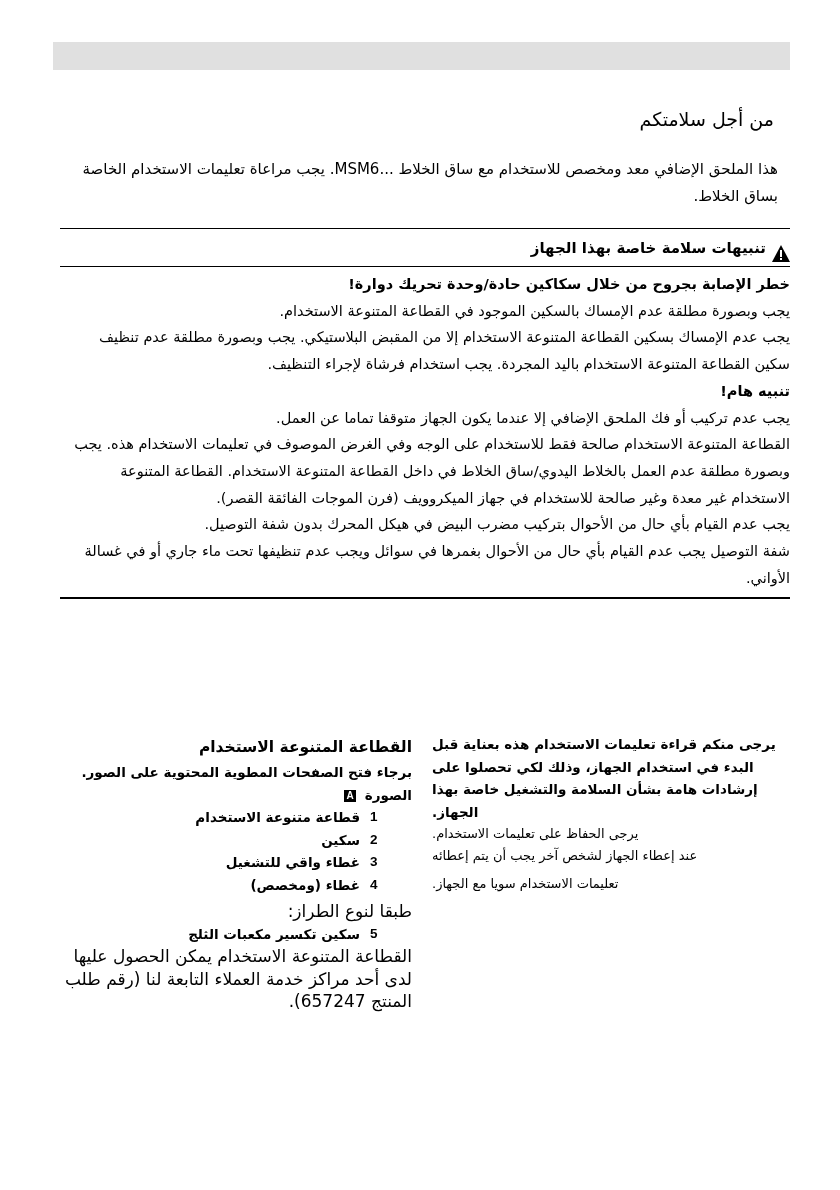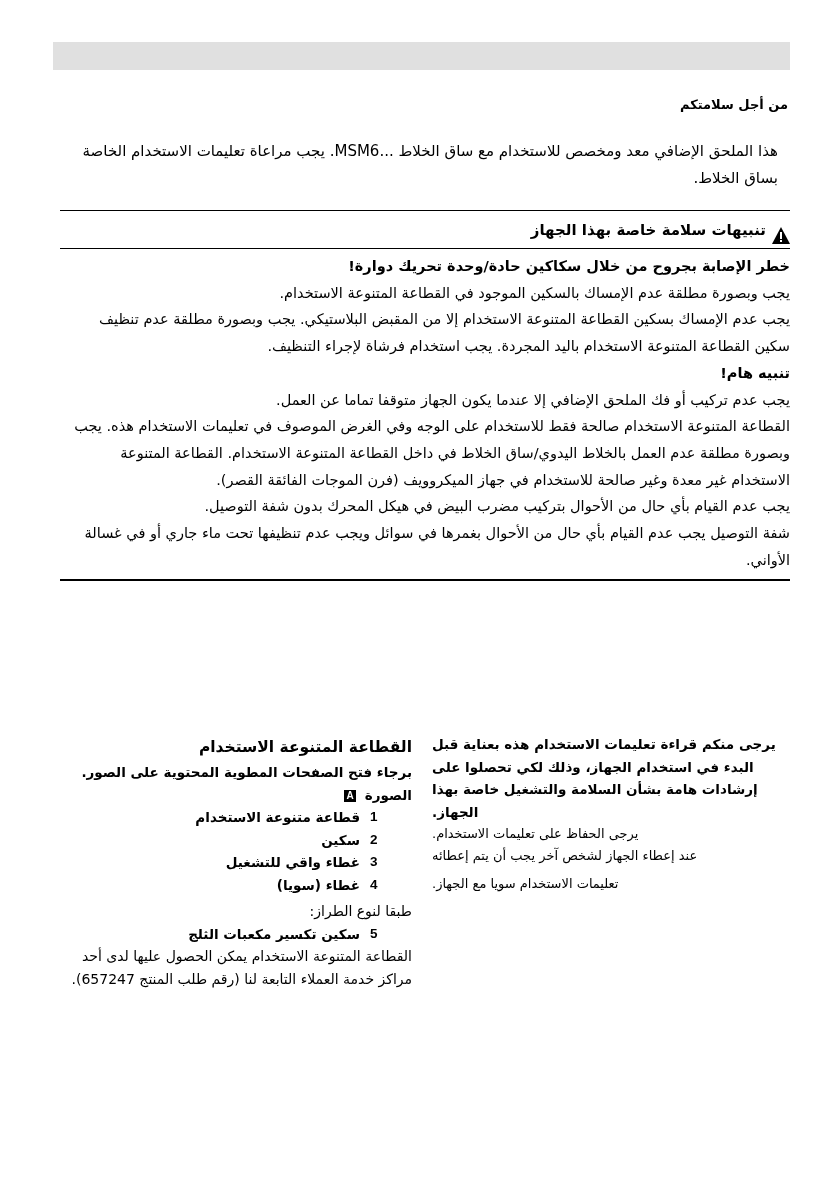--- a/index.html
+++ b/index.html
@@ -1,35 +1,35 @@
 <!DOCTYPE html>
 <html><head>
   <meta charset="utf-8">
   <style>
     html, body { margin:0; padding:0; background:#ffffff; }
     body { width:840px; height:1190px; position:relative; overflow:hidden; font-family:"DejaVu Sans", sans-serif; color:#000; }
     .topbar { position:absolute; left:53px; top:42px; width:737px; height:28px; background:#e0e0e0; }
     .main { position:absolute; left:60px; top:86px; width:730px; direction:rtl; text-align:right; }
-    h1.title { margin:2px; font-size:13px; font-weight:bold; line-height:34px; height:38px; }
+    h1.title { margin:16px; font-size:19px; font-weight:normal; line-height:34px; height:38px; }
     .intro { font-size:15px; line-height:27px; margin:12px; }
     .rule { height:1px; background:#000; margin:0; }
     .rule.thick { height:2px; }
     .warn-head { font-size:15px; font-weight:bold; line-height:36px; height:37px; display:flex; align-items:center; gap:6px;text-align:center; }
     .warn-icon { width:18px; height:17px; display:inline-block; }
     .p { font-size:14.5px; line-height:26.7px; margin:0; }
     .p.b { font-weight:bold; }
     .cols { position:absolute; top:733px; left:60px; width:730px; direction:rtl; display:flex; justify-content:space-between; }
     .col-r { width:358px; text-align:left; }
     .col-l { width:352px; text-align:right; }
     .col-r .bold { font-size:13.5px; font-weight:bold; line-height:22.6px; margin:0; }
     .col-r .norm { font-size:13px; line-height:22px; margin:0; }
     .col-r .norm.last { margin-top:6px; }
     .col-l h2 { margin:0; font-size:15.5px; font-weight:bold; line-height:28px; }
     .col-l .bold { font-size:13.5px; font-weight:bold; line-height:22.5px; margin:0; }
-    .col-l .norm { font-size:14px; line-height:22.5px; margin:0; }
+    .col-l .norm { font-size:17px; line-height:22.5px; margin:0; }
     .fig-badge { display:inline-block; width:12px; height:12px; background:#000; color:#fff; font-size:10px; line-height:12px; text-align:center; font-weight:bold; direction:ltr; font-family:"Liberation Sans", sans-serif; margin-right:4px; vertical-align:middle; }
     .list { margin:0; padding:0; list-style:none; }
     .list li { display:flex; flex-direction:row; justify-content:flex-start; font-size:13.5px; font-weight:bold; line-height:22.5px; }
     .list .num { width:22px; padding-right:0; text-align:left; direction:ltr; font-family:"Liberation Sans", sans-serif; margin-left:8px; order:0; }
     .list .txt { order:1; }
   </style>
 </head>
 <body>
 
 <div class="topbar"></div>
@@ -85,21 +85,21 @@
       <li>
           <span class="num" style="order:-1;margin-left:10px;">2</span>
           <span class="txt">سكين</span>
         </li>
       <li>
           <span class="num" style="order:-1;margin-left:10px;">3</span>
           <span class="txt">غطاء واقي للتشغيل</span>
         </li>
       <li>
           <span class="num" style="order:-1;margin-left:10px;">4</span>
-          <span class="txt">غطاء (سويا)</span>
+          <span class="txt">غطاء (ومخصص)</span>
         </li>
     </ul>
     <div style="height:4px"></div>
     <p class="norm">طبقا لنوع الطراز:</p>
     <ul class="list" style="padding-right:20px;">
       <li>
           <span class="num" style="order:-1;margin-left:10px;">5</span>
           <span class="txt">سكين تكسير مكعبات الثلج</span>
         </li>
     </ul>

